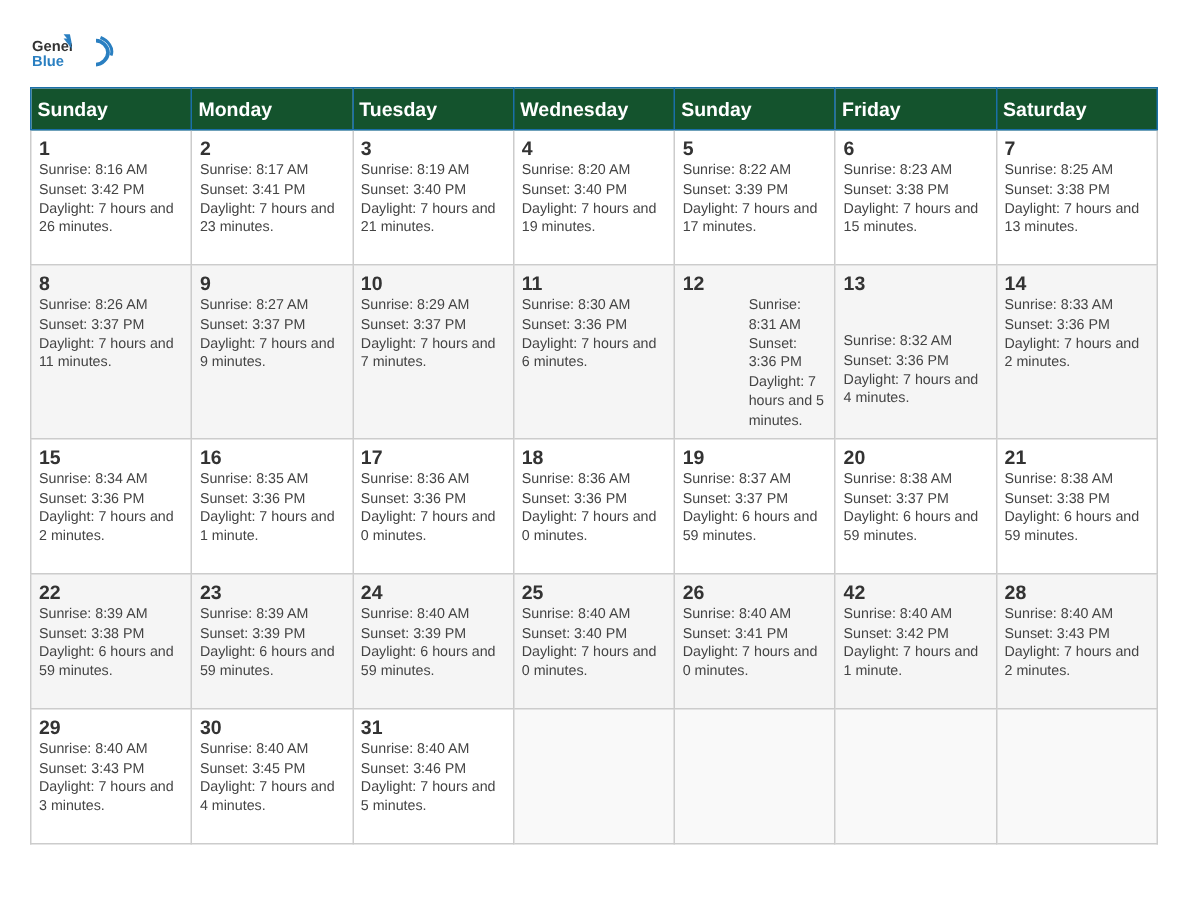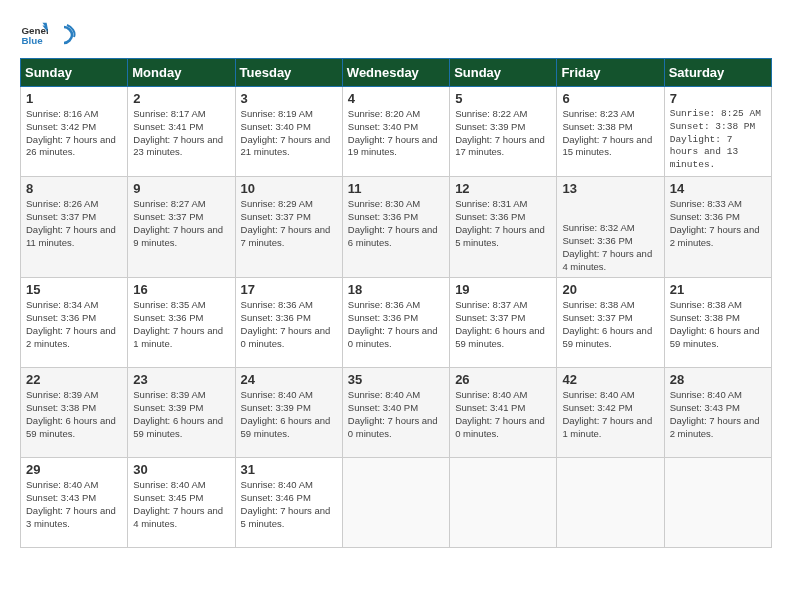--- a/index.html
+++ b/index.html
@@ -163,21 +163,21 @@
 Daylight: 7 hours and 17 minutes.</div>
         </td>
         <td>
           <span class="day-num">6</span>
           <div class="cell-text" style="white-space: pre-line;">Sunrise: 8:23 AM
 Sunset: 3:38 PM
 Daylight: 7 hours and 15 minutes.</div>
         </td>
         <td>
           <span class="day-num">7</span>
-          <div class="cell-text" style="white-space: pre-line; font-family: Liberation Mono, monospace;">Sunrise: 8:25 AM
+          <div class="cell-text" style="white-space: pre-line;">Sunrise: 8:25 AM
 Sunset: 3:38 PM
 Daylight: 7 hours and 13 minutes.</div>
         </td>
       </tr>
       <tr>
         <td>
           <span class="day-num">8</span>
           <div class="cell-text" style="white-space: pre-line;">Sunrise: 8:26 AM
 Sunset: 3:37 PM
 Daylight: 7 hours and 11 minutes.</div>
@@ -195,21 +195,21 @@
 Daylight: 7 hours and 7 minutes.</div>
         </td>
         <td>
           <span class="day-num">11</span>
           <div class="cell-text" style="white-space: pre-line;">Sunrise: 8:30 AM
 Sunset: 3:36 PM
 Daylight: 7 hours and 6 minutes.</div>
         </td>
         <td>
           <span class="day-num">12</span>
-          <div class="cell-text" style="white-space: pre-line;">Sunrise: 8:31 AM
+          <div class="cell-text" style="white-space: pre-line; margin-left: 44px;">Sunrise: 8:31 AM
 Sunset: 3:36 PM
 Daylight: 7 hours and 5 minutes.</div>
         </td>
         <td>
           <span class="day-num">13</span>
           <div class="cell-text" style="white-space: pre-line; margin-top: 26px;">Sunrise: 8:32 AM
 Sunset: 3:36 PM
 Daylight: 7 hours and 4 minutes.</div>
         </td>
         <td>
@@ -276,21 +276,21 @@
 Sunset: 3:39 PM
 Daylight: 6 hours and 59 minutes.</div>
         </td>
         <td>
           <span class="day-num">24</span>
           <div class="cell-text" style="white-space: pre-line;">Sunrise: 8:40 AM
 Sunset: 3:39 PM
 Daylight: 6 hours and 59 minutes.</div>
         </td>
         <td>
-          <span class="day-num">35</span>
+          <span class="day-num">25</span>
           <div class="cell-text" style="white-space: pre-line;">Sunrise: 8:40 AM
 Sunset: 3:40 PM
 Daylight: 7 hours and 0 minutes.</div>
         </td>
         <td>
           <span class="day-num">26</span>
           <div class="cell-text" style="white-space: pre-line;">Sunrise: 8:40 AM
 Sunset: 3:41 PM
 Daylight: 7 hours and 0 minutes.</div>
         </td>

